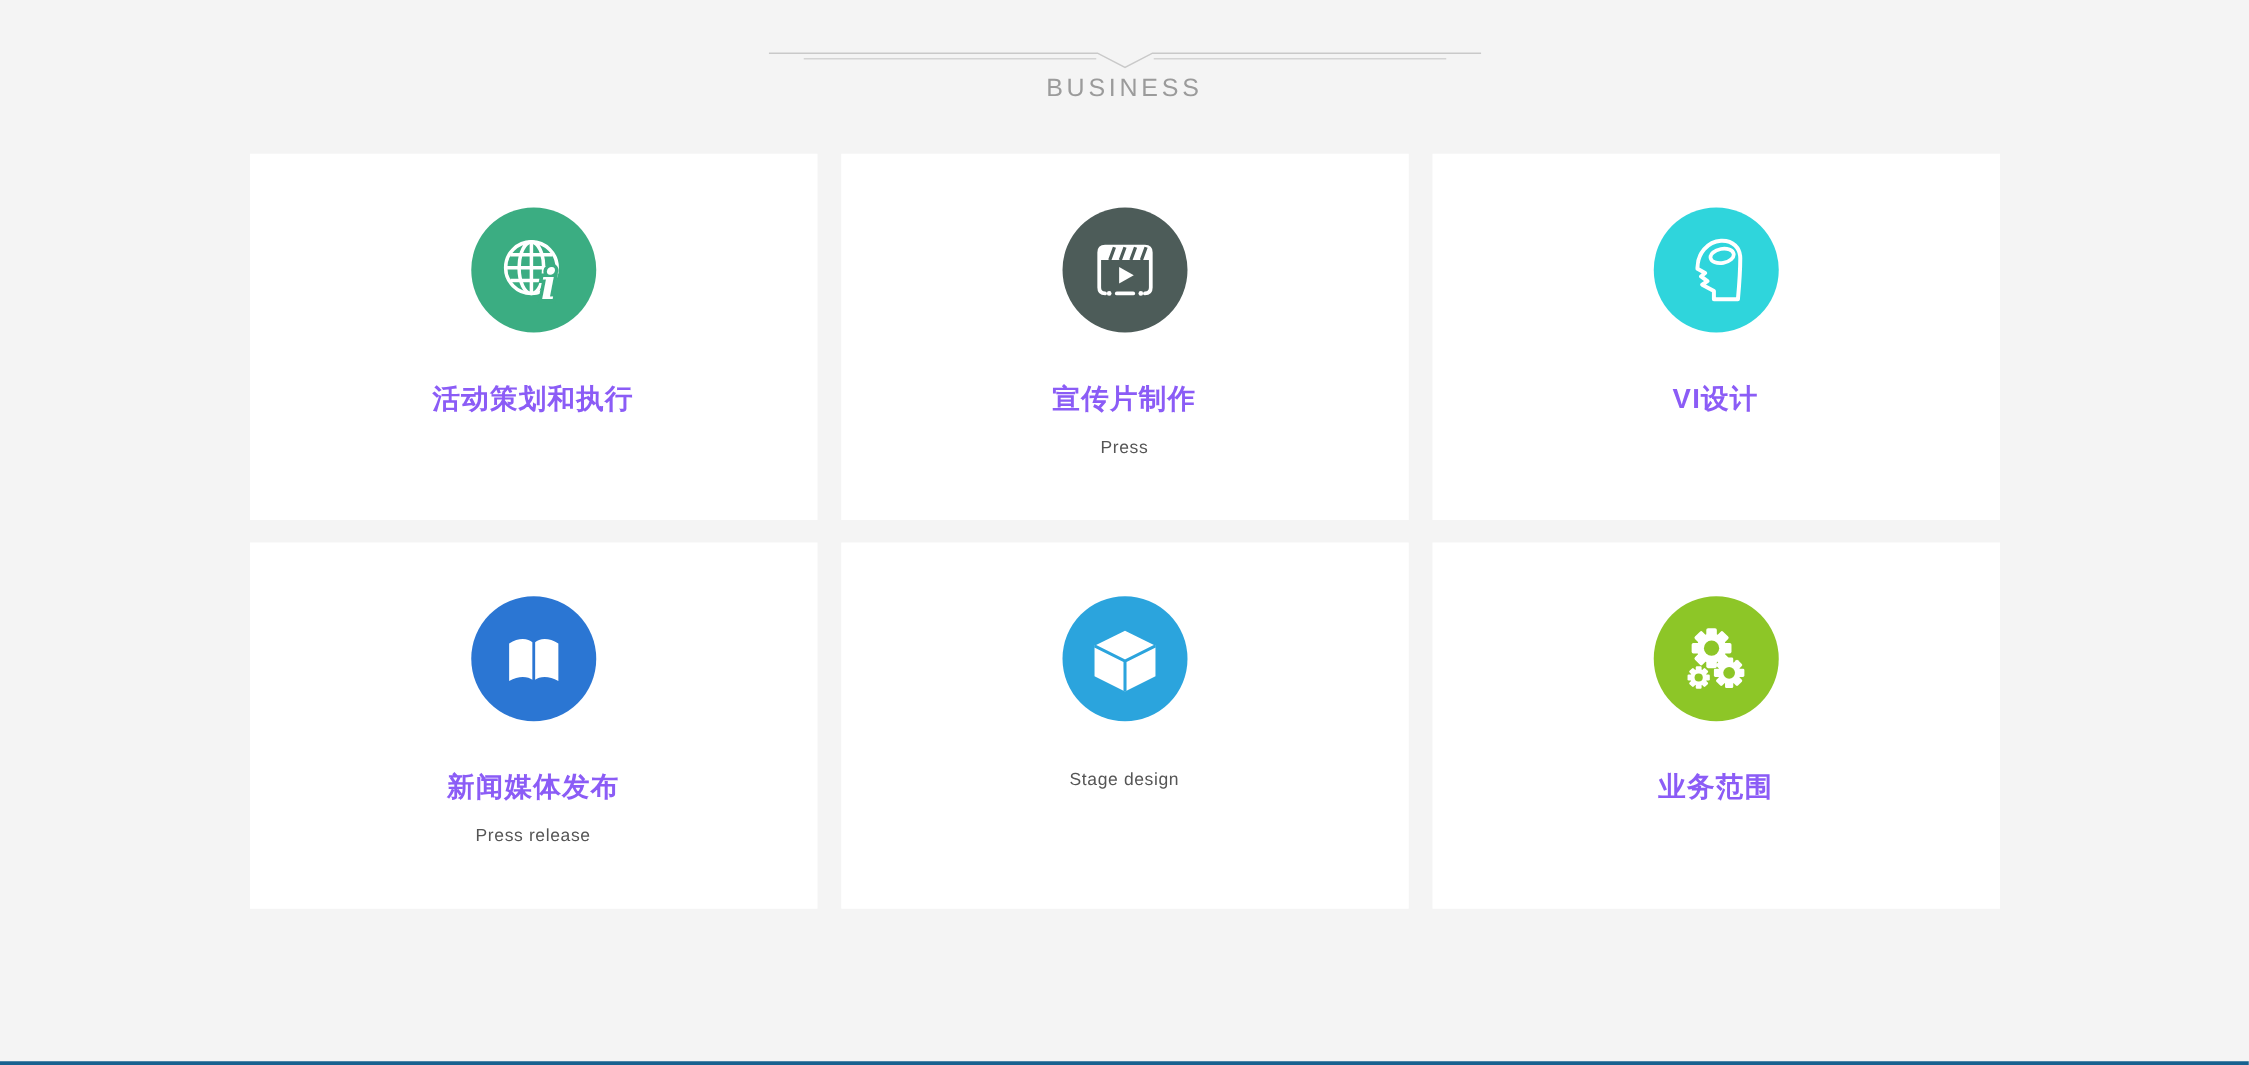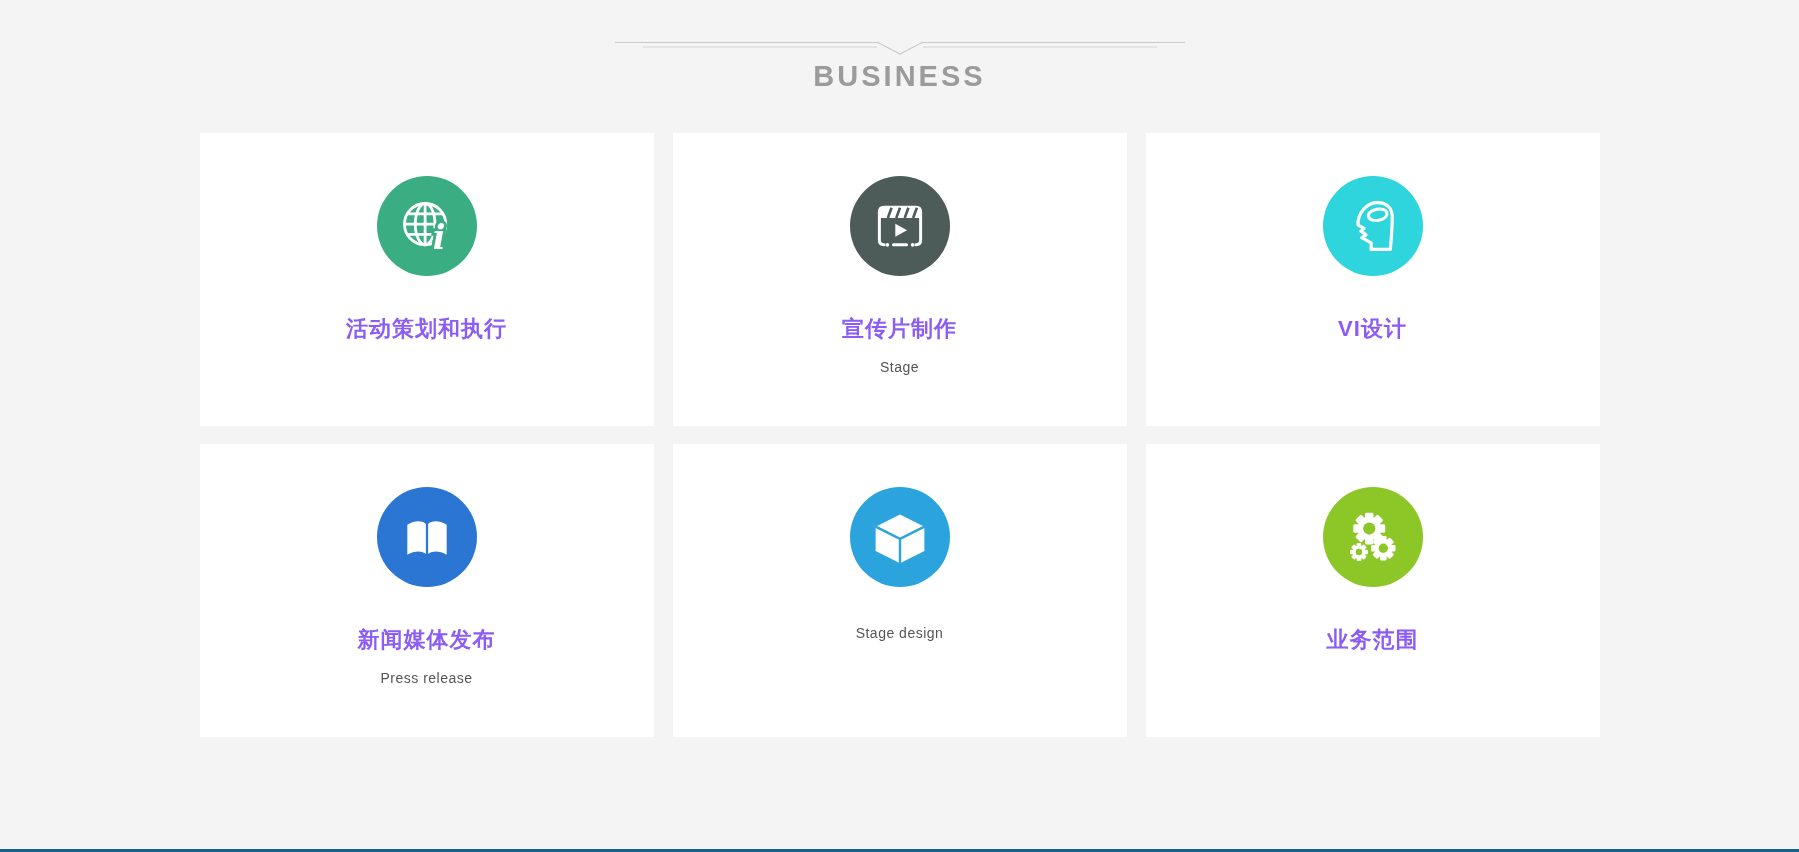--- a/index.html
+++ b/index.html
@@ -13,23 +13,23 @@
   .section-header { text-align: center; padding-top: 22px; }
   .section-title {
     font-size: 35px;
     font-weight: 400;
     letter-spacing: 3px;
     line-height: 1.2;
   }
   .divider-wrap { margin-top: 16px; line-height: 0; }
   .section-subtitle {
     margin-top: 2px;
-    font-size: 29px;
+    font-size: 20px;
     letter-spacing: 3px;
-    font-weight: 700;
+    font-weight: 400;
   }
   .grid {
     width: 1400px;
     margin: 40px auto 0 auto;
     display: grid;
     grid-template-columns: repeat(3, 454px);
     grid-auto-rows: 293px;
     gap: 18px 19px;
   }
   .card {
@@ -103,21 +103,21 @@
         <path d="M49,52 Q54,52 54,47 V17 Q54,12 49,12 H15 Q10,12 10,17 V47 Q10,52 15,52" stroke="#ffffff" stroke-width="3.2" fill="none" stroke-linecap="round"></path>
         <path d="M10.6,17 Q10.6,12.6 15,12.6 H49 Q53.4,12.6 53.4,17 V23.5 H10.6 Z" fill="#ffffff"></path>
         <path d="M19,23.5 L23,12.6 M28,23.5 L32,12.6 M37,23.5 L41,12.6 M46,23.5 L50,12.6" stroke="currentColor" stroke-width="2.8"></path>
         <path d="M27,29.5 L39.5,36.5 L27,43.5 Z" fill="#ffffff"></path>
         <path d="M25,52 H39" stroke="#ffffff" stroke-width="3.2" stroke-linecap="round"></path>
         <circle cx="18.5" cy="52" r="2" fill="#ffffff"></circle>
         <circle cx="45.5" cy="52" r="2" fill="#ffffff"></circle>
       </svg>
     </div>
     <h3 class="card-title">宣传片制作</h3>
-    <p class="card-sub">Stage</p>
+    <p class="card-sub">Press</p>
   </article>
 
   <article class="card">
     <div class="icon-circle" style="background-color: rgb(47, 213, 220); color: rgb(47, 213, 220);">
       <svg viewBox="0 0 64 64">
         <path d="M30,57 L30,50 L20,44.5 L24.5,41.5 L19,37.5 L22.5,34.5 L16,31 C15.5,18 25,7.5 36,7 C46.5,6.5 52.5,13.5 52.5,22 C52.5,34 51.5,46 50.5,57 Z" stroke="#ffffff" stroke-width="3.4" fill="none" stroke-linejoin="round"></path>
         <ellipse cx="37" cy="20" rx="10" ry="6" stroke="#ffffff" stroke-width="3.2" fill="none" transform="rotate(-10 37 20)"></ellipse>
       </svg>
     </div>
     <h3 class="card-title">VI设计</h3>

